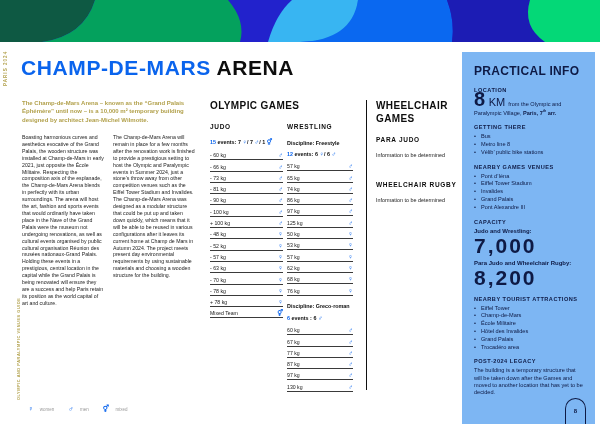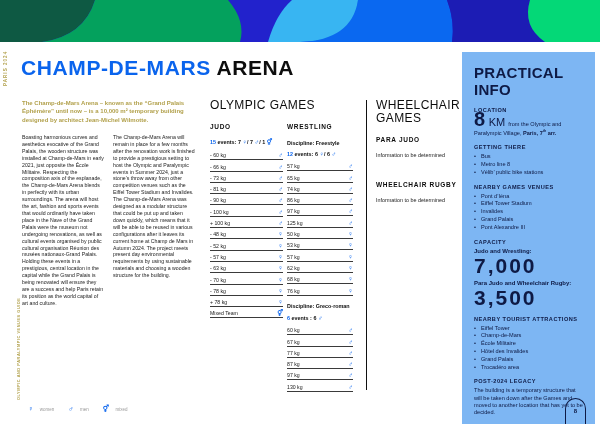--- a/index.html
+++ b/index.html
@@ -10,41 +10,41 @@
          color:#B2A14C;font-weight:700;white-space:nowrap;}
   .vtext1{left:3px;top:86px;font-size:4.6px;letter-spacing:1px;}
   .vtext2{left:17px;top:400px;font-size:3.8px;letter-spacing:.6px;}
   .title{position:absolute;left:21px;top:49px;font-size:21px;font-weight:800;
          letter-spacing:.6px;white-space:nowrap;margin-top:7px;}
   .title .t-blue{color:#0A64ED}.title .t-black{color:#0d0d0d}
   .intro{position:absolute;left:22px;top:99px;width:178px;color:#B2A14C;
          font-size:6px;line-height:8.3px;font-weight:700;}
   .bodycol{position:absolute;top:134px;width:83px;font-size:5.2px;line-height:6.9px;color:#222;}
   .bodycol1{left:22px}.bodycol2{left:113px}
-  .big-head{position:absolute;font-size:12px;font-weight:400;color:#0d0d0d;letter-spacing:.4px;line-height:13px;}
+  .big-head{position:absolute;font-size:10px;font-weight:700;color:#0d0d0d;letter-spacing:.4px;line-height:13px;}
   .oly-head{left:210px;top:99px;}
   .para-head{left:376px;top:99px;width:80px;}
   .sub-head{position:absolute;font-size:6.5px;font-weight:800;letter-spacing:.7px;color:#0d0d0d;}
   .events-line{position:absolute;font-size:5.4px;font-weight:700;color:#0d0d0d;white-space:nowrap;}
   .events-line .cnt{color:#0A64ED;}
   .events-line .gi{color:#0A64ED;font-size:6.2px;}
   .wtable{position:absolute;width:73px;}
   .wtable.freestyle,.wtable.greco{width:66px;}
   .wrow{display:flex;justify-content:space-between;align-items:flex-end;height:10.3px;
         border-bottom:.6px solid #3a3a3a;}
   .wlabel{font-size:5.2px;color:#1a1a1a;padding-bottom:1px;}
   .wicon{font-size:6.5px;font-weight:700;color:#0A64ED;line-height:1;padding-bottom:.5px;}
   .vdivider{position:absolute;left:366px;top:100px;width:1px;height:290px;background:#111;}
   .info-text{position:absolute;font-size:5.4px;color:#222;}
   .legend{position:absolute;left:28px;top:397px;display:flex;gap:14px;align-items:center;}
   .legend .gi{color:#0A64ED;font-size:7px;font-weight:700;}
   .legend .glabel{color:#999;font-size:4.5px;margin-left:2px;}
   .panel{position:absolute;left:462px;top:52px;width:133px;height:372px;background:#7DB6F3;
          color:#0E1A45;padding:12px 12px 0;box-sizing:border-box;overflow:hidden;}
-  .panel .pi-title{font-size:15px;font-weight:800;letter-spacing:.3px;margin:0 0 9px;}
+  .panel .pi-title{font-size:12px;font-weight:800;letter-spacing:.3px;margin:0 0 9px;}
   .panel .ph{font-size:5.6px;font-weight:800;letter-spacing:.5px;margin:7px 0 3px;}
   .panel .ptext{font-size:5.6px;line-height:7.2px;}
   .loc-big{font-size:20px;font-weight:800;letter-spacing:.5px;}
   .loc-unit{font-size:11px;font-weight:400;}
   .loc-rest{font-size:5.6px;line-height:7.2px;}
   .loc-rest b{font-weight:800;}
   .bullets{margin:0;}
   .bullet{display:flex;font-size:5.6px;line-height:7.8px;}
   .bullet .dot{width:7px;flex:none;}
   .cap-label{font-size:6px;font-weight:800;margin-top:3px;}
@@ -341,21 +341,21 @@
       <div class="bullet">
         <span class="dot">•</span>
         <span>Pont Alexandre III</span>
       </div>
     </div>
 
   <div class="ph">CAPACITY</div>
   <div class="cap-label">Judo and Wrestling:</div>
   <div class="cap-value">7,000</div>
   <div class="cap-label">Para Judo and Wheelchair Rugby:</div>
-  <div class="cap-value">3,500</div>
+  <div class="cap-value">8,200</div>
 
   <div class="ph">NEARBY TOURIST ATTRACTIONS</div>
   <div class="bullets">
 
   <div class="bullet">
         <span class="dot">•</span>
         <span>Eiffel Tower</span>
       </div>
       <div class="bullet">
         <span class="dot">•</span>

